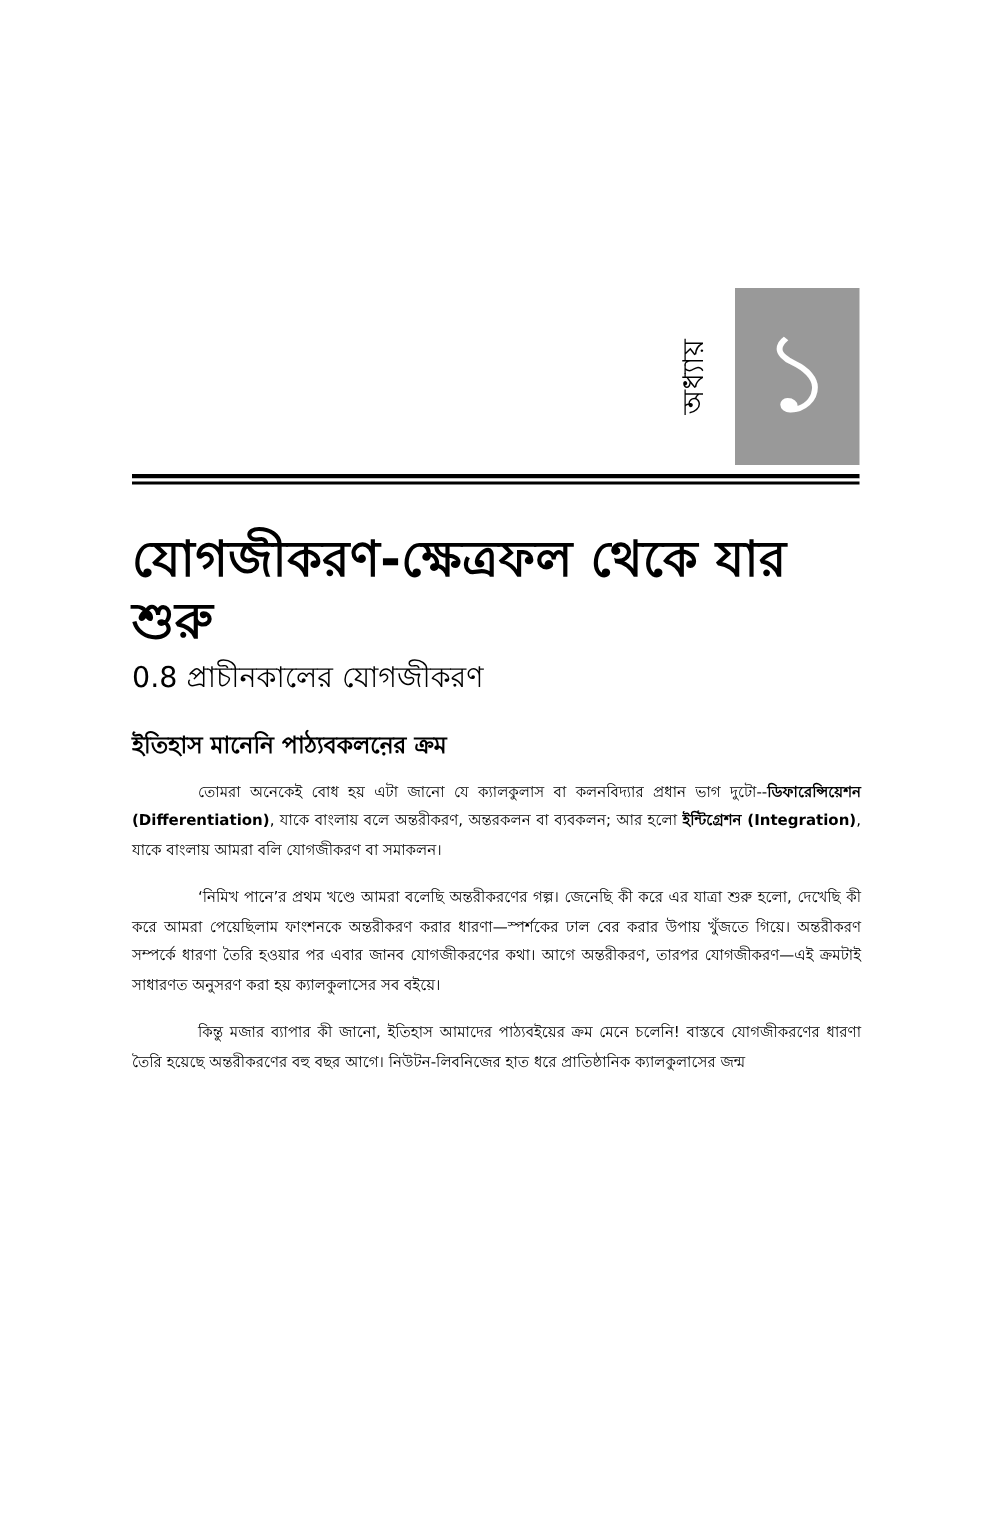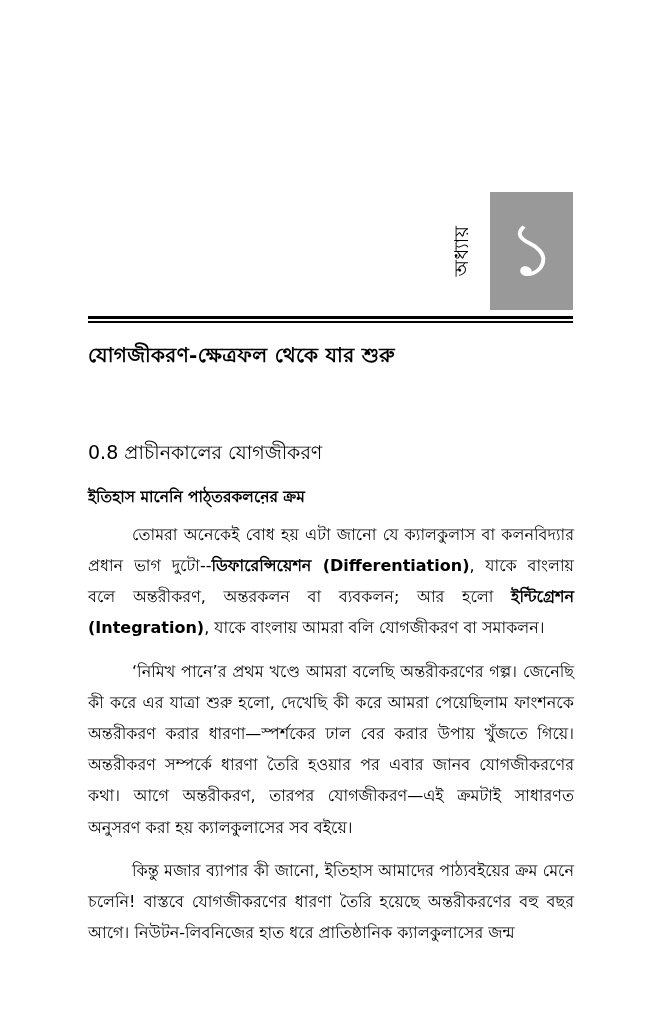--- a/index.html
+++ b/index.html
@@ -96,21 +96,21 @@
     background: #000000;
   }
 
   
   .chapter-title {
     position: absolute;
     left: 88px;
     top: 330px;
     width: 490px;
     font-family: "DejaVu Sans", "Liberation Sans", sans-serif;
-    font-size: 20px;
+    font-size: 33px;
     font-weight: 700;
     line-height: 1.25;
     letter-spacing: 0.3px;
     color: #000000;
   }
 
   
   .content {
     position: absolute;
     left: 88px;
@@ -131,21 +131,21 @@
     font-family: "DejaVu Sans", "Liberation Sans", sans-serif;
     font-size: 15.5px;
     font-weight: 700;
     line-height: 1.3;
     margin: 0 0 12px 0;
     color: #000000;
   }
 
   .para {
     font-family: "DejaVu Sans", "Liberation Sans", sans-serif;
-    font-size: 16px;
+    font-size: 10px;
     font-weight: 400;
     line-height: 1.95;
     margin: 0 0 12px 0;
     text-align: justify;
     text-justify: inter-word;
     text-indent: 44px;
     color: #000000;
     hyphens: none;
   }
   .para:last-child { margin-bottom: 10px; }
@@ -173,21 +173,21 @@
     <div class="bar-gap"></div>
     <div class="bar-thick-bottom"></div>
   </div>
 
   <h1 class="chapter-title">যোগজীকরণ-ক্ষেত্রফল থেকে যার শুরু</h1>
 
   <div class="content">
 
     <h2 class="section-heading">0.8 প্রাচীনকালের যোগজীকরণ</h2>
 
-    <h3 class="sub-heading">ইতিহাস মানেনি পাঠ্তরকলন়ের ক্রম</h3>
+    <h3 class="sub-heading">ইতিহাস মানেনি পাঠ্যবকলন়ের ক্রম</h3>
 
     <div id="paragraph-container">
         <p class="para"><span>তোমরা অনেকেই বোধ হয় এটা জানো যে ক্যালকুলাস বা কলনবিদ্যার প্রধান ভাগ দুটো--</span><b>ডিফারেন্সিয়েশন (Differentiation)</b><span>, যাকে বাংলায় বলে অন্তরীকরণ, অন্তরকলন বা ব্যবকলন; আর হলো </span><b>ইন্টিগ্রেশন (Integration)</b><span>, যাকে বাংলায় আমরা বলি যোগজীকরণ বা সমাকলন।</span></p>
         <p class="para"><span>‘নিমিখ পানে’র প্রথম খণ্ডে আমরা বলেছি অন্তরীকরণের গল্প। জেনেছি কী করে এর যাত্রা শুরু হলো, দেখেছি কী করে আমরা পেয়েছিলাম ফাংশনকে অন্তরীকরণ করার ধারণা—স্পর্শকের ঢাল বের করার উপায় খুঁজতে গিয়ে। অন্তরীকরণ সম্পর্কে ধারণা তৈরি হওয়ার পর এবার জানব যোগজীকরণের কথা। আগে অন্তরীকরণ, তারপর যোগজীকরণ—এই ক্রমটাই সাধারণত অনুসরণ করা হয় ক্যালকুলাসের সব বইয়ে।</span></p>
         <p class="para"><span>কিন্তু মজার ব্যাপার কী জানো, ইতিহাস আমাদের পাঠ্যবইয়ের ক্রম মেনে চলেনি! বাস্তবে যোগজীকরণের ধারণা তৈরি হয়েছে অন্তরীকরণের বহু বছর আগে। নিউটন-লিবনিজের হাত ধরে প্রাতিষ্ঠানিক ক্যালকুলাসের জন্ম</span></p>
       </div>
 
   </div>
 
 </div>

